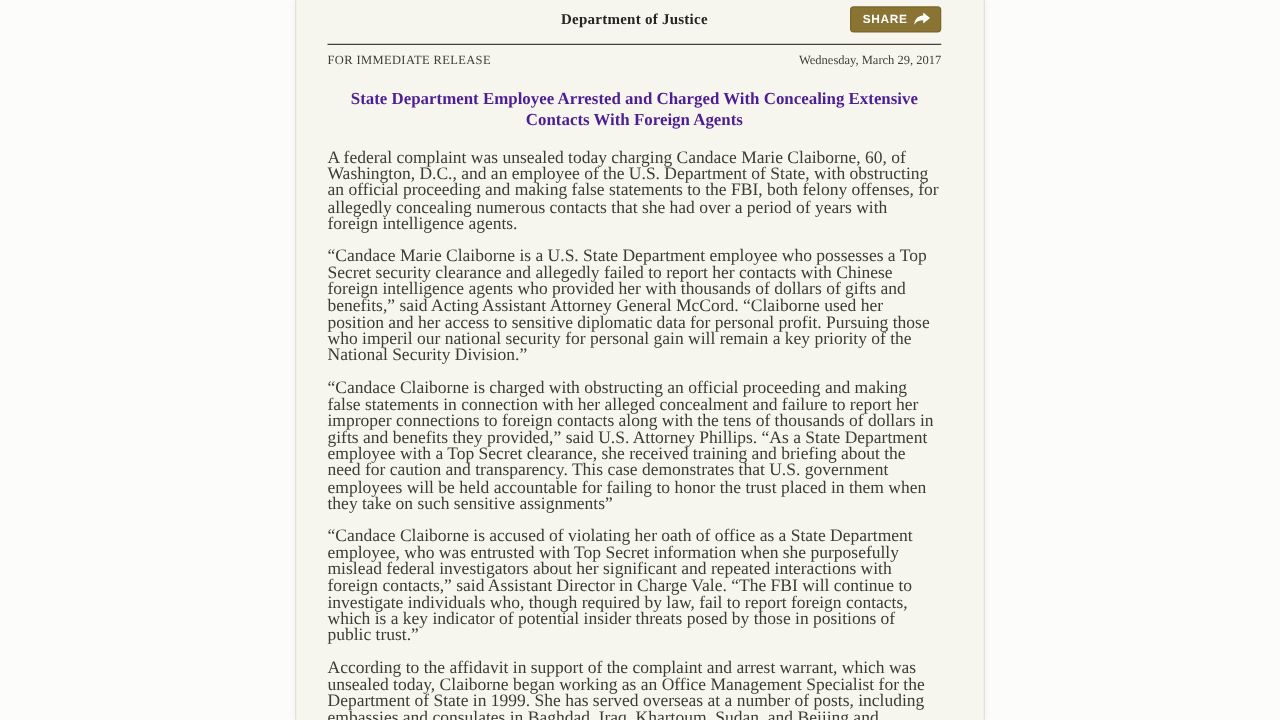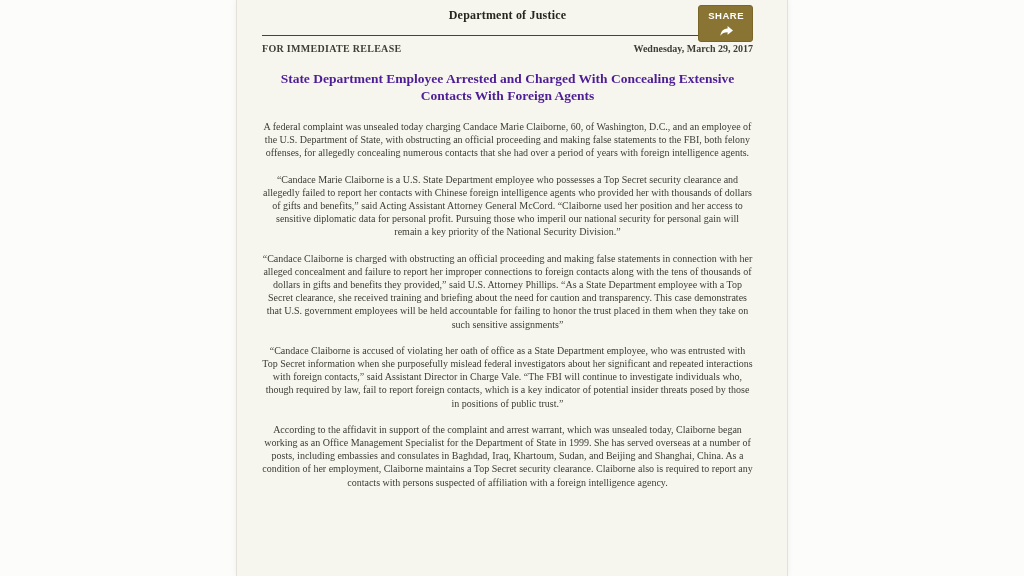--- a/index.html
+++ b/index.html
@@ -29,47 +29,46 @@
   }
   .share-button {
     position: absolute; top: 0; right: 0;
     display: inline-flex; align-items: center; gap: 5px;
     background: #8a7434; color: #ffffff;
     border: 1px solid #7a6628; border-radius: 3px;
     font-family: "Liberation Sans", sans-serif;
     font-size: 9.5px; font-weight: bold; letter-spacing: 0.5px;
     padding: 4px 8px 4px 9px;
     cursor: pointer;
-    flex-direction: column;
   }
   .share-button svg { display: block; }
   .masthead-rule {
     border: none; border-top: 1px solid #45443c;
     margin-top: 12px;
   }
   .release-row {
     display: flex; justify-content: space-between; align-items: baseline;
     margin-top: 7px;
-    font-size: 10px; color: #3f3e36; font-weight: bold;
+    font-size: 10px; color: #3f3e36;
   }
   .release-label { letter-spacing: 0.3px; }
   .release-date { }
   .headline {
     margin: 17px auto 0 auto;
     max-width: 492px;
     text-align: center;
     font-size: 13.5px; line-height: 16.5px;
     font-weight: bold; color: #4c1d95;
   }
   .body-copy { margin-top: 16px; }
   .body-copy p {
-    font-size: 10px; line-height: 13.2px;
+    font-size: 14px; line-height: 13.2px;
     color: #3d3c34;
     margin-bottom: 13px;
-    text-align: center;
+    text-align: left;
   }
 </style>
 </head>
 <body>
 
 <div class="document">
 
   <div class="masthead">
     <div class="agency-name">Department of Justice</div>
 

